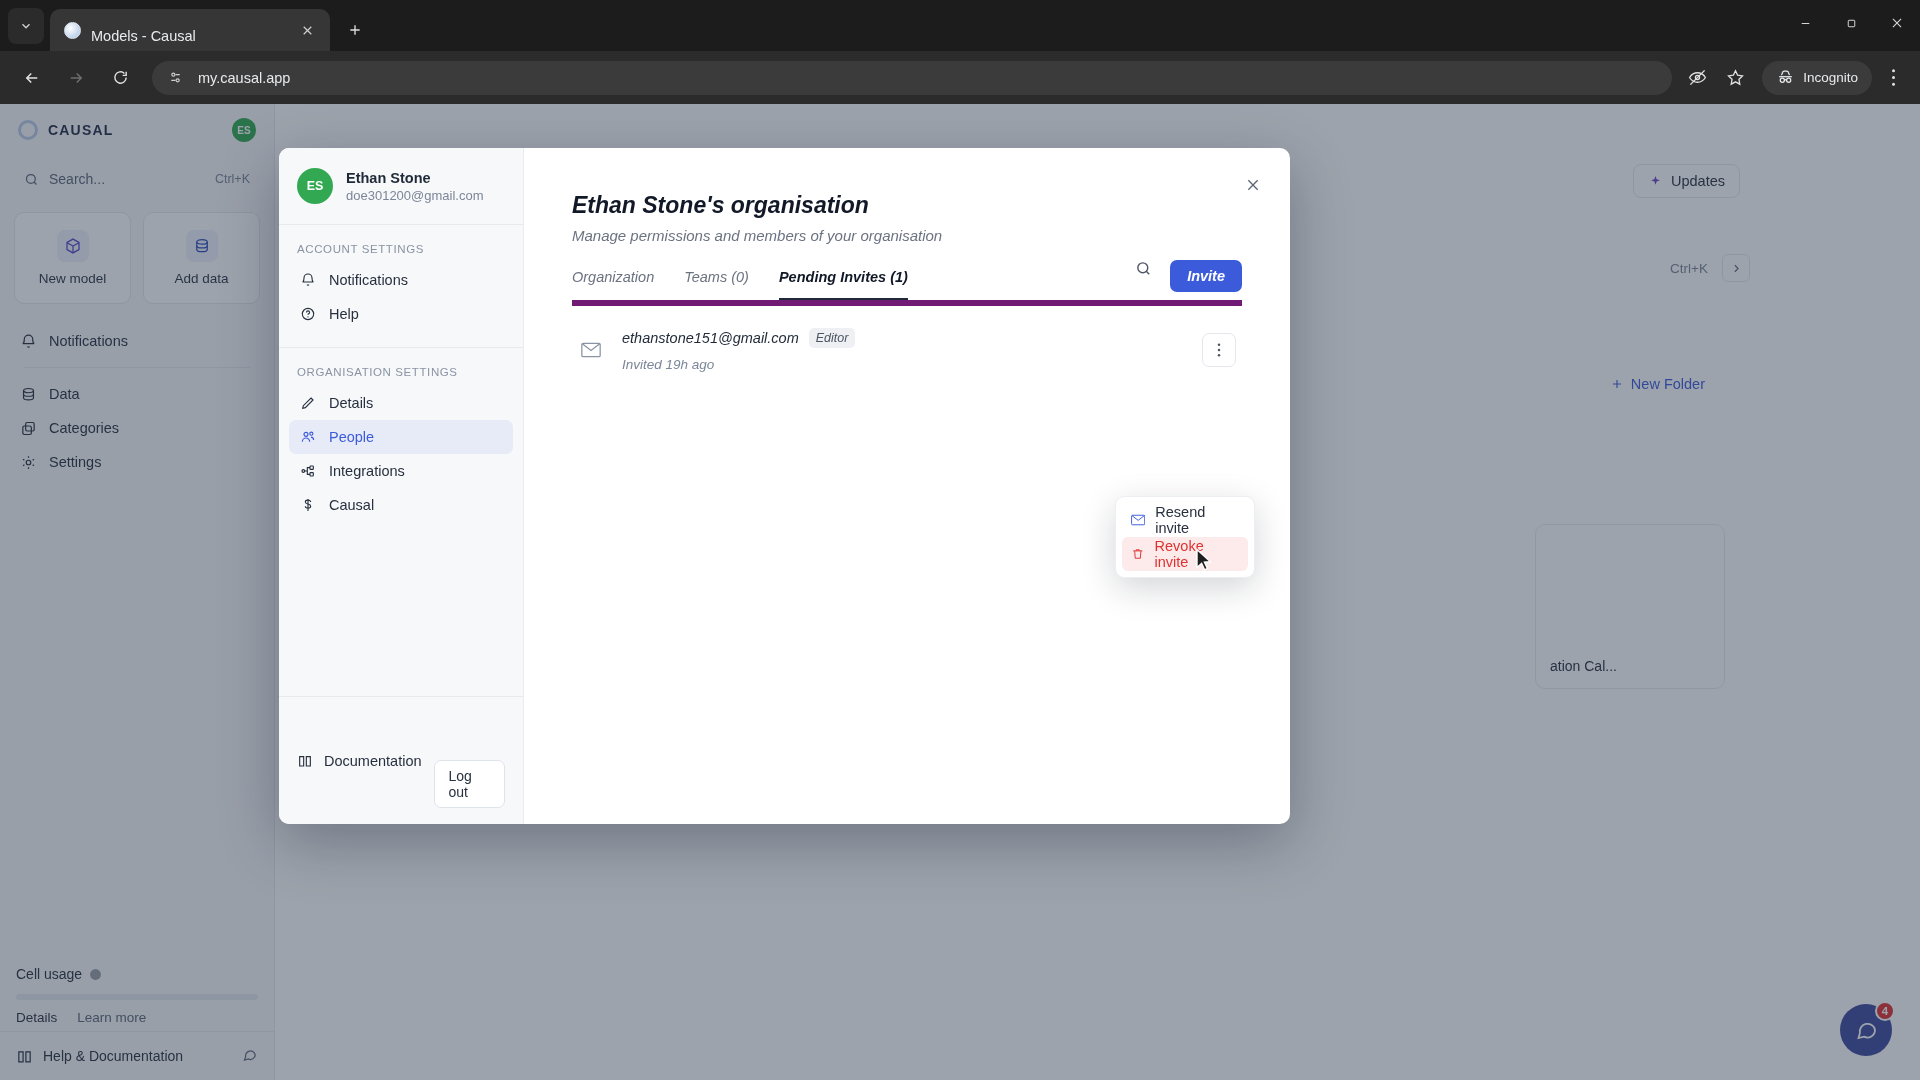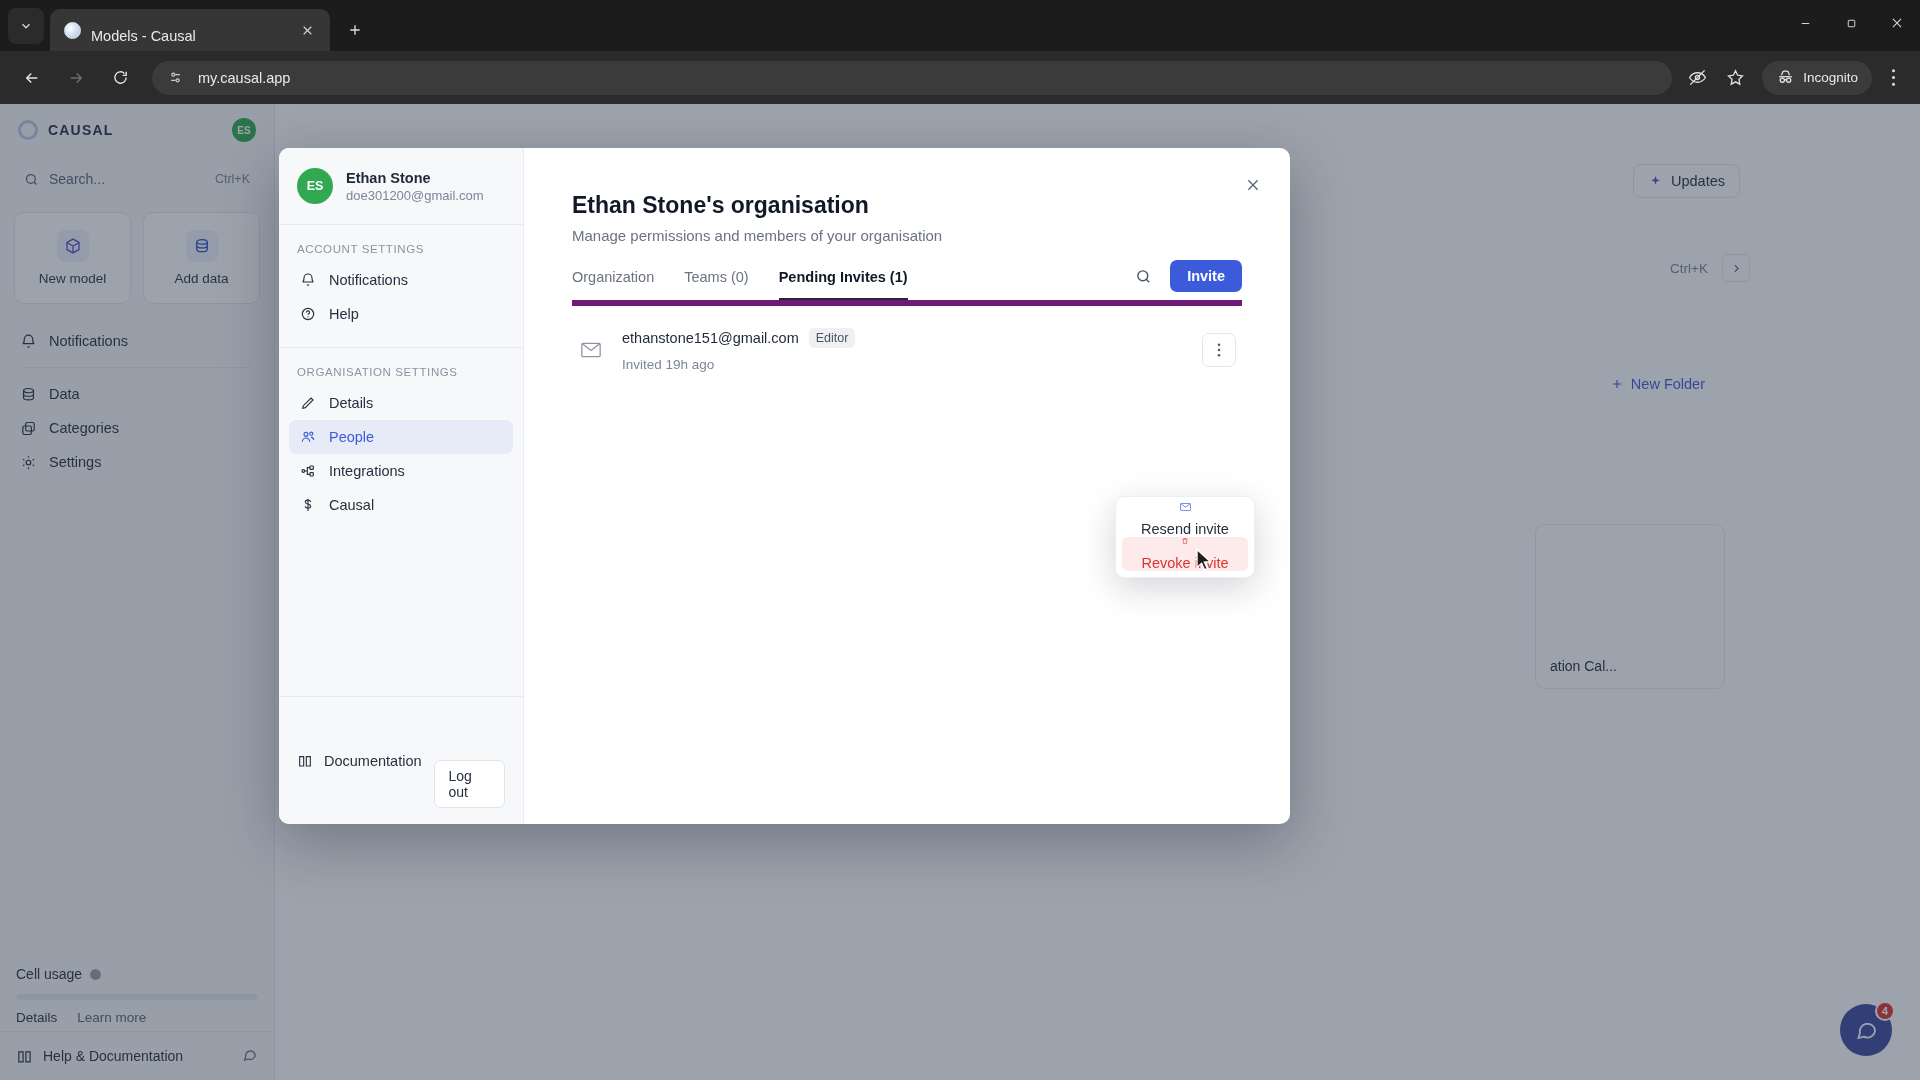--- a/index.html
+++ b/index.html
@@ -225,40 +225,40 @@
   .m-foot {
     margin-top: auto; border-top: 1px solid #e8eaee;
     padding: 16px 18px; display: flex; align-items: center; gap: 12px;
   }
   .m-doc { display: flex; align-items: center; gap: 11px; font-size: 14.5px; color: #27303f; }
   .m-logout {
     margin-left: auto; border: 1px solid #dfe3ea; border-radius: 7px;
     padding: 7px 14px; font-size: 14px; color: #27303f; background: #fff; margin-top: 47px;
   }
 
-  .m-right { flex: 1; position: relative; padding: 44px 48px 13px 48px; }
+  .m-right { flex: 1; position: relative; padding: 44px 48px 13px 48px; font-style: italic; }
   .m-close {
     position: absolute; top: 22px; right: 22px;
     width: 30px; height: 30px; border-radius: 7px;
     display: flex; align-items: center; justify-content: center; color: #5b6678;
   }
   .m-title { font-size: 23px; font-weight: 700; color: #111827; }
   .m-sub { font-size: 15px; color: #6b7280; margin-top: 8px; }
 
   .m-tabsrow {
     display: flex; align-items: flex-end;
     margin-top: 16px; border-bottom: 6px solid #701a75; position: relative;
   }
   .m-tab {
     font-size: 14.5px; color: #6b7280; padding: 0 0 13px 0;
     margin-right: 30px; border-bottom: 2px solid transparent;
   }
   .m-tab.active { color: #111827; font-weight: 700; border-bottom-color: #1f2937; }
   .m-tabs-right {
-    margin-left: auto; display: flex; align-items: center; gap: 18px;
+    margin-left: auto; display: flex; align-items: flex-start; gap: 18px;
     padding-bottom: 8px;
   }
   .m-searchico { color: #4b5563; display: flex; }
   .m-invite-btn {
     background: #3b5bdb; color: #fff; font-size: 14.5px; font-weight: 700;
     border-radius: 7px; padding: 8px 17px;
   }
 
   .invite-row {
     display: flex; align-items: center; gap: 18px;
@@ -282,21 +282,21 @@
   .ctx-menu {
     position: absolute; left: 836px; top: 348px;
     width: 140px; background: #fff; border-radius: 9px;
     border: 1px solid #eceef2;
     box-shadow: 0 10px 34px rgba(16,24,40,0.18);
     padding: 6px; z-index: 20;
   }
   .ctx-item {
     display: flex; align-items: center; gap: 10px;
     height: 34px; padding: 0 9px; border-radius: 6px;
-    font-size: 14.5px; color: #27303f; flex-direction: column;
+    font-size: 14.5px; color: #27303f;
   }
   .ctx-item.danger { color: #e03131; }
   .ctx-item.hover { background: #fdeaea; }
 
   .cursor {
     position: absolute; left: 1195px; top: 444px; z-index: 40;
     pointer-events: none;
   }
 </style>
 </head>

